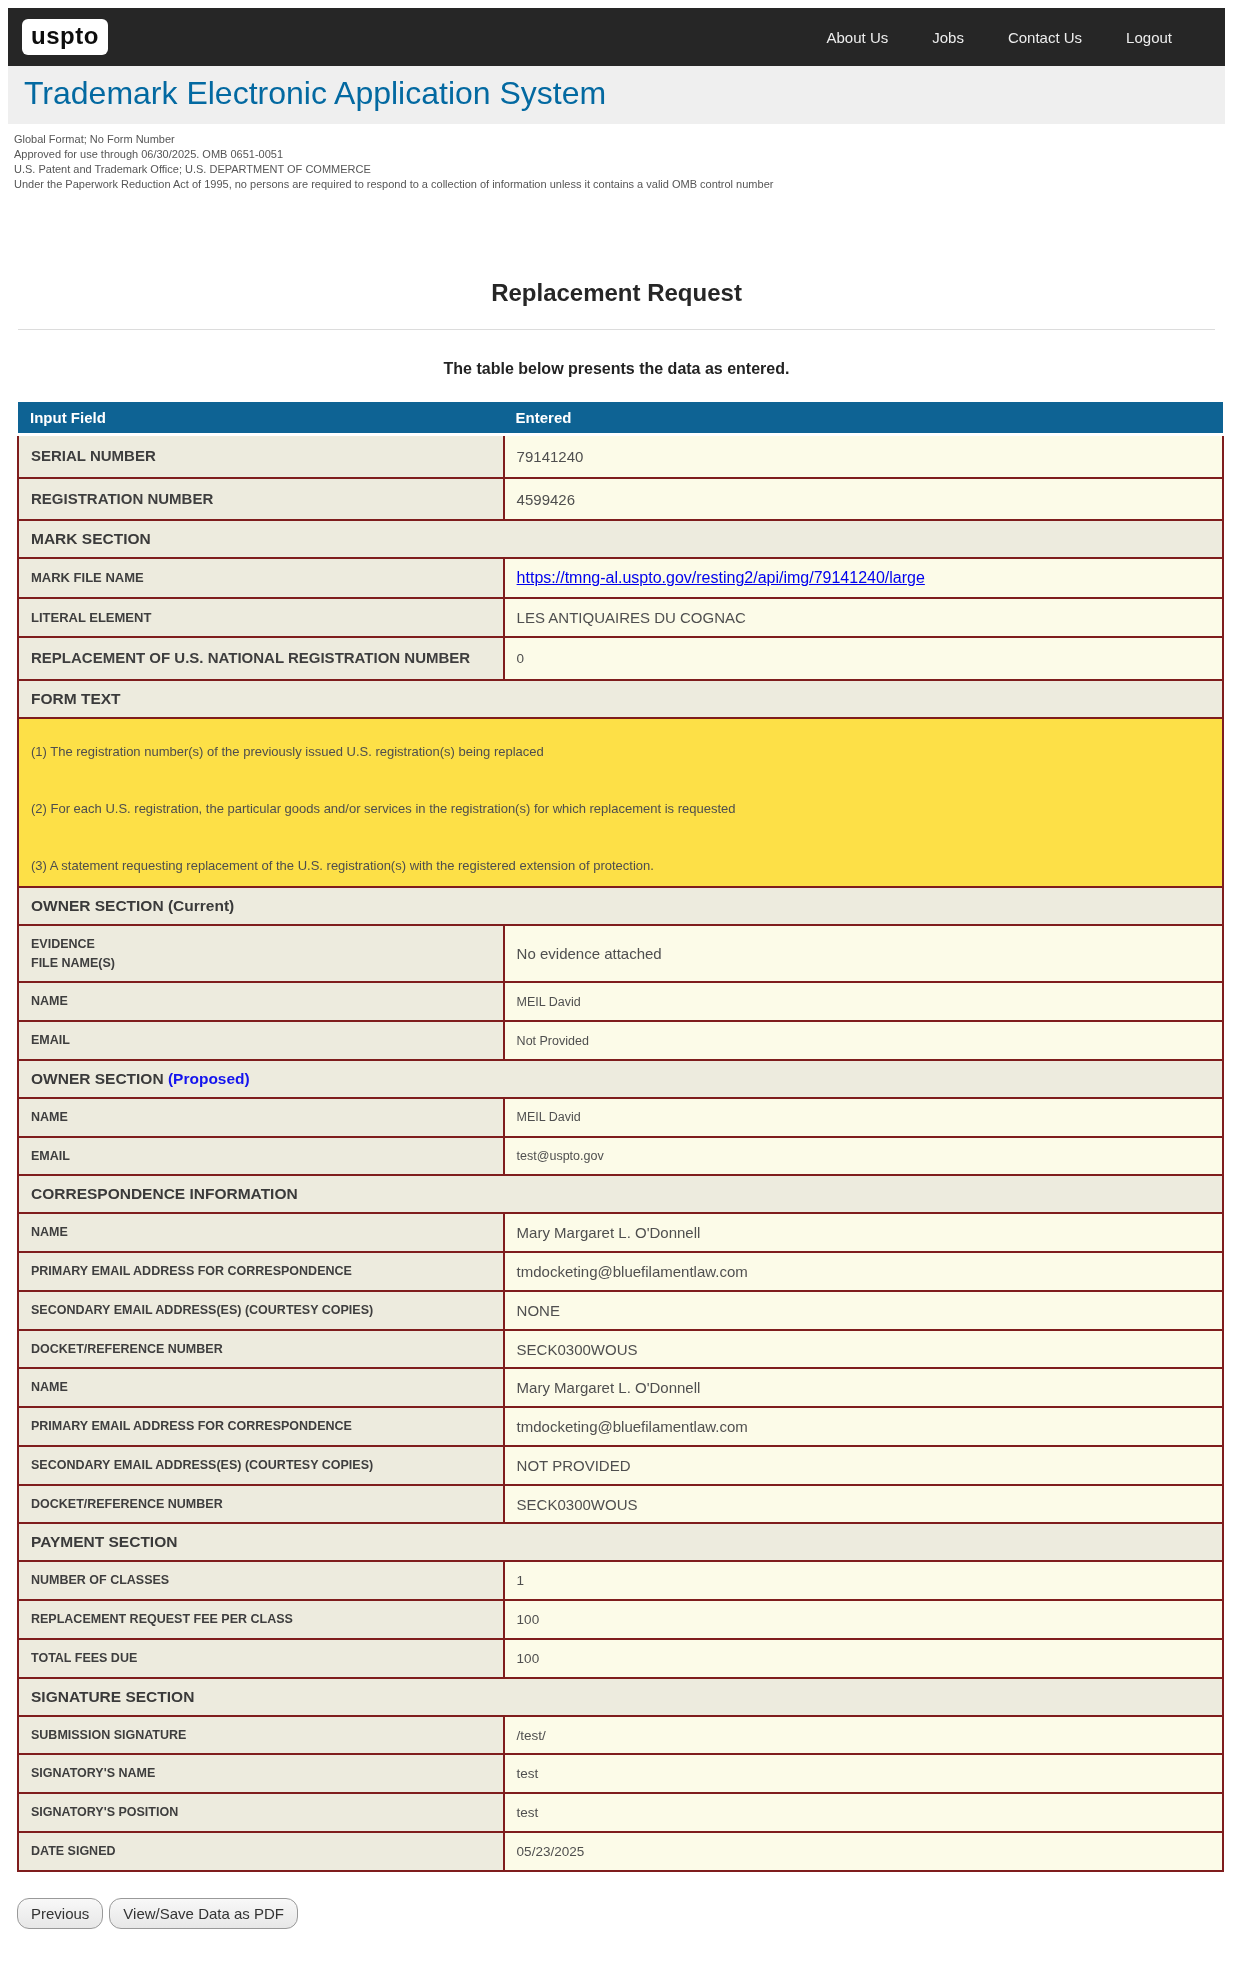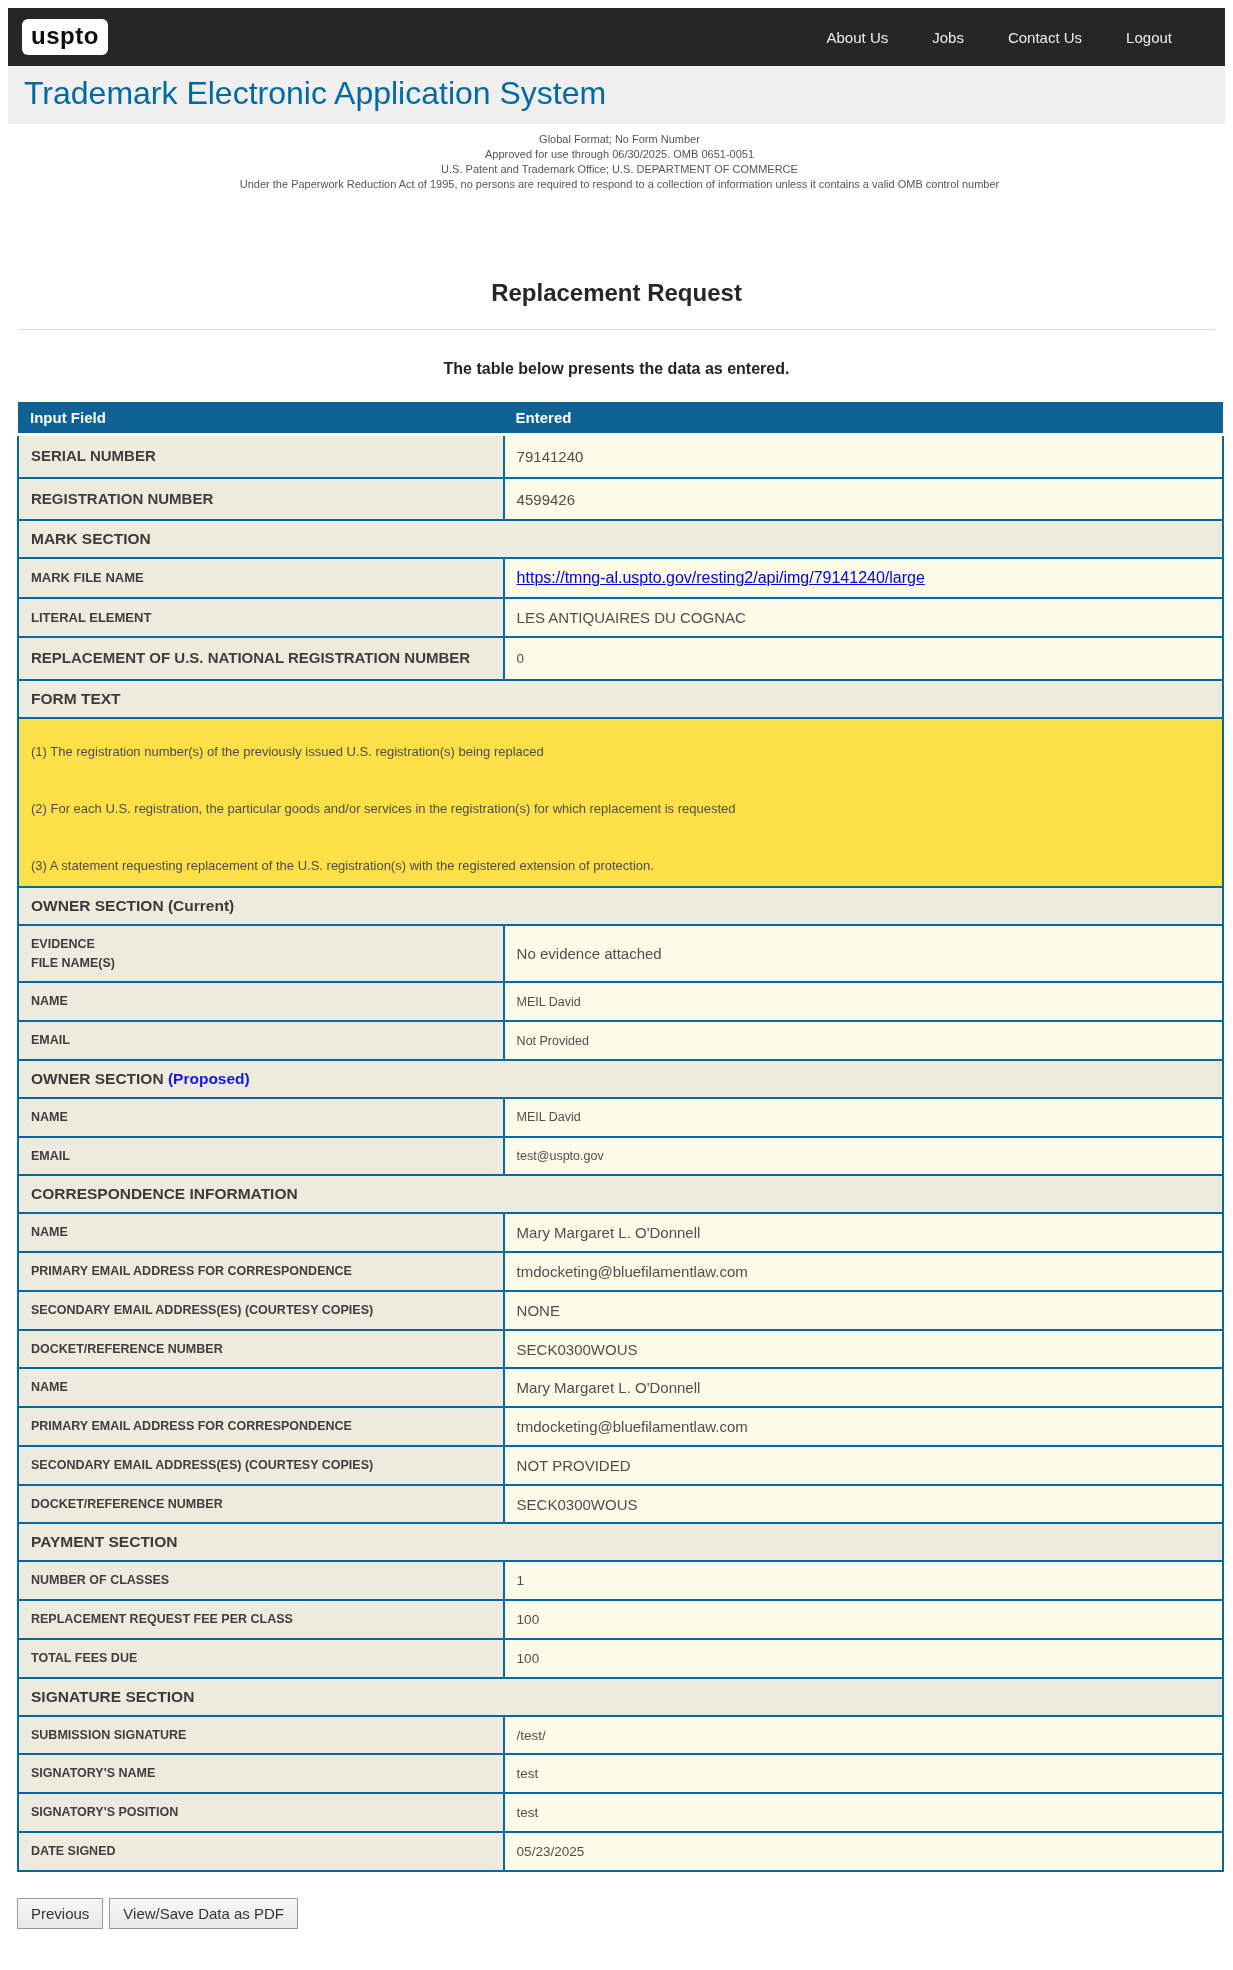--- a/index.html
+++ b/index.html
@@ -46,21 +46,20 @@
     font-weight: 400;
     color: #0369a1;
   }
 
   
   .meta { padding: 8px 0 0 6px; }
   .meta div {
     font-size: 11px;
     color: #565656;
     line-height: 1.35;
-    text-align: center;
   }
 
   
   h1.page-heading {
     text-align: center;
     font-size: 24px;
     font-weight: 700;
     color: #262626;
     margin: 88px 0 0;
   }
@@ -88,21 +87,21 @@
     color: #fff;
     text-align: left;
     font-size: 15px;
     font-weight: 700;
     padding: 7px 12px;
     border: none;
     border-bottom: 3px solid #ffffff;
   }
   table.data thead th.col-label { width: 40.3%; }
   table.data tbody td {
-    border: 2px solid #0369a1;
+    border: 2px solid #7f1d1d;
     padding: 9px 12px;
     vertical-align: middle;
   }
   td.label {
     background: #edebde;
     color: #3e3e3e;
     font-weight: 700;
     line-height: 1.5;
   }
   td.value { background: #fcfbe8; color: #4f4f4f; }
@@ -131,21 +130,21 @@
   span.proposed { color: #1414ee; }
 
   
   .btnrow { margin: 26px 0 0 9px; display: flex; gap: 6px; }
   .btnrow button {
     font-family: "Liberation Sans", sans-serif;
     font-size: 15px;
     color: #333;
     background: linear-gradient(#f8f8f8, #e7e7e7);
     border: 1px solid #999;
-    border-radius: 0;
+    border-radius: 12px;
     padding: 6px 13px;
     cursor: pointer;
   }
 </style>
 <title>Trademark Electronic Application System</title></head>
 <body>
 
 <header class="topbar">
   <a class="logo" href="#">uspto</a>
   <nav class="nav">

